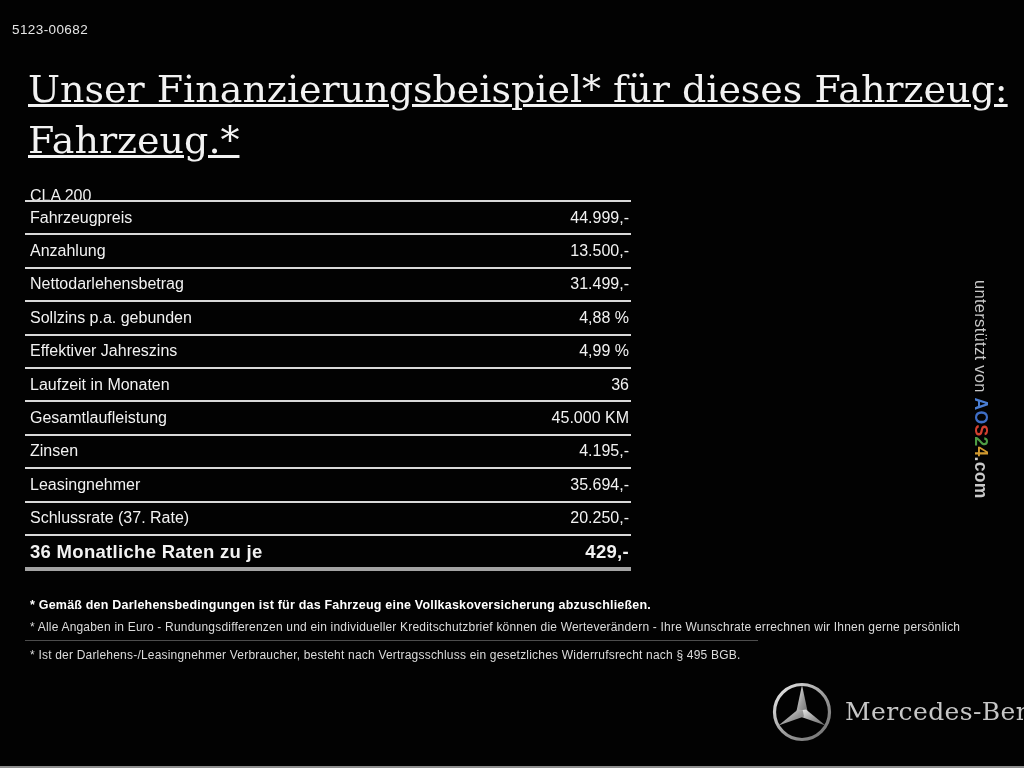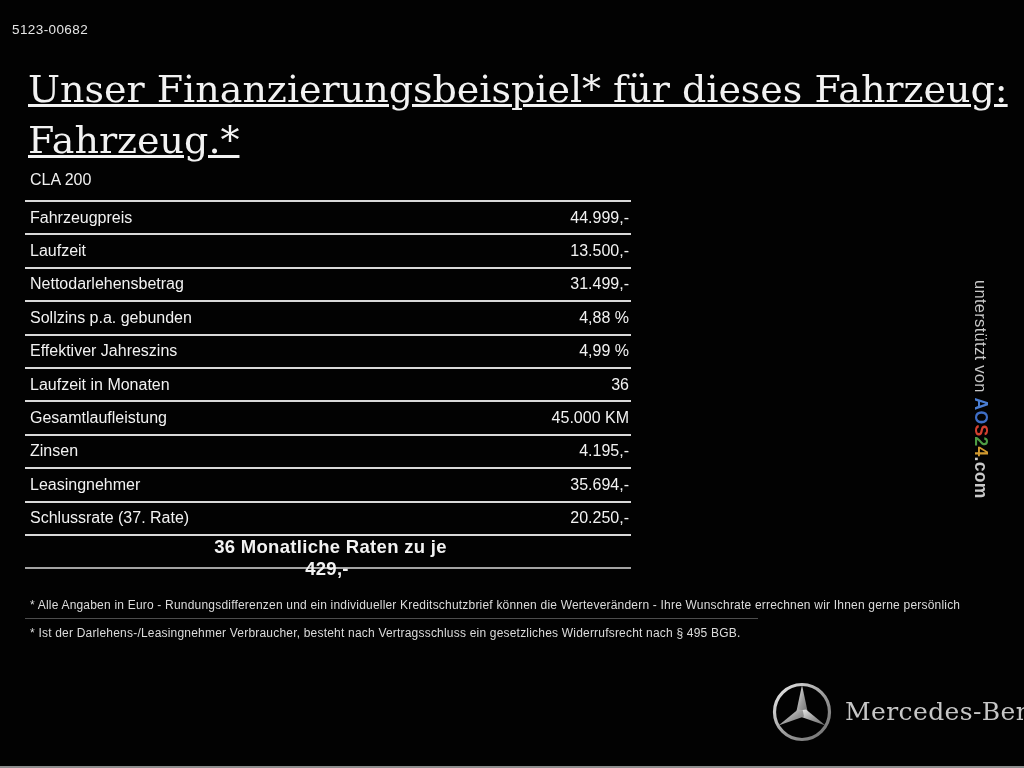--- a/index.html
+++ b/index.html
@@ -10,29 +10,29 @@
   }
   .bottom-edge{position:absolute;left:0;bottom:0;width:1024px;height:2px;background:#8f8f8f;}
 
   .doc-id{position:absolute;left:12px;top:22px;font-size:13.5px;color:#e6e6e6;letter-spacing:.4px;}
 
   .heading{
     position:absolute;left:28px;top:64px;color:#f2f2f2;
     font-family:"DejaVu Serif","Liberation Serif",serif;
     font-size:38px;line-height:51px;font-weight:400;white-space:nowrap;text-decoration:underline;
   }
-  .model{position:absolute;left:30px;top:171px;font-size:16px;color:#f0f0f0;}
+  .model{position:absolute;left:30px;top:187px;font-size:16px;color:#f0f0f0;}
 
   .ftable{position:absolute;left:25px;top:200px;width:606px;}
   .trow{
     display:flex;justify-content:space-between;align-items:center;
     height:31.4px;border-top:2px solid #d9d9d9;
     font-size:16px;color:#f2f2f2;
   }
-  .trow:last-child{border-bottom:2px solid #a3a3a3;flex-direction:column;}
+  .trow:last-child{border-bottom:4px solid #a3a3a3;}
   .trow .lbl{padding-left:5px;}
   .trow .val{padding-right:2px;text-align:center;}
   .trow.highlight{font-weight:bold;font-size:18.5px;letter-spacing:.3px;}
 
   .footnotes{position:absolute;left:30px;top:598px;width:985px;font-size:12px;color:#dcdcdc;}
   .fn{white-space:nowrap;margin-bottom:6px;letter-spacing:.2px;}
   .fn.bold{font-weight:bold;color:#ffffff;font-size:12.5px;margin-bottom:8px;}
   .fn-divider{width:733px;height:1px;background:#4d4d4d;margin:2px 0 7px -5px;}
 
   .watermark{
@@ -61,21 +61,21 @@
 </div>
 
 <div class="model">CLA 200</div>
 
 <div class="ftable">
     <div class="trow">
       <span class="lbl">Fahrzeugpreis</span>
       <span class="val">44.999,-</span>
     </div>
     <div class="trow">
-      <span class="lbl">Laufzeit</span>
+      <span class="lbl">Anzahlung</span>
       <span class="val">13.500,-</span>
     </div>
     <div class="trow">
       <span class="lbl">Nettodarlehensbetrag</span>
       <span class="val">31.499,-</span>
     </div>
     <div class="trow">
       <span class="lbl">Sollzins p.a. gebunden</span>
       <span class="val">4,88 %</span>
     </div>
@@ -103,20 +103,21 @@
       <span class="lbl">Schlussrate (37. Rate)</span>
       <span class="val">20.250,-</span>
     </div>
     <div class="trow highlight">
       <span class="lbl">36 Monatliche Raten zu je</span>
       <span class="val">429,-</span>
     </div>
   </div>
 
 <div class="footnotes">
+    <div class="fn bold">* Gemäß den Darlehensbedingungen ist für das Fahrzeug eine Vollkaskoversicherung abzuschließen.</div>
     <div class="fn">* Alle Angaben in Euro - Rundungsdifferenzen und ein individueller Kreditschutzbrief können die Werteverändern - Ihre Wunschrate errechnen wir Ihnen gerne persönlich</div>
     <div class="fn-divider"></div>
     <div class="fn">* Ist der Darlehens-/Leasingnehmer Verbraucher, besteht nach Vertragsschluss ein gesetzliches Widerrufsrecht nach § 495 BGB.</div>
   </div>
 
 <div class="watermark">
   <span>unterstützt von </span><span class="brand"><span style="color: rgb(74, 125, 210);">A</span><span style="color: rgb(63, 110, 198);">O</span><span style="color: rgb(212, 64, 47);">S</span><span style="color: rgb(76, 156, 68);">2</span><span style="color: rgb(210, 154, 47);">4</span></span><span class="brand">.com</span>
 </div>
 
 <svg class="footer-logo" viewBox="0 0 64 64">

